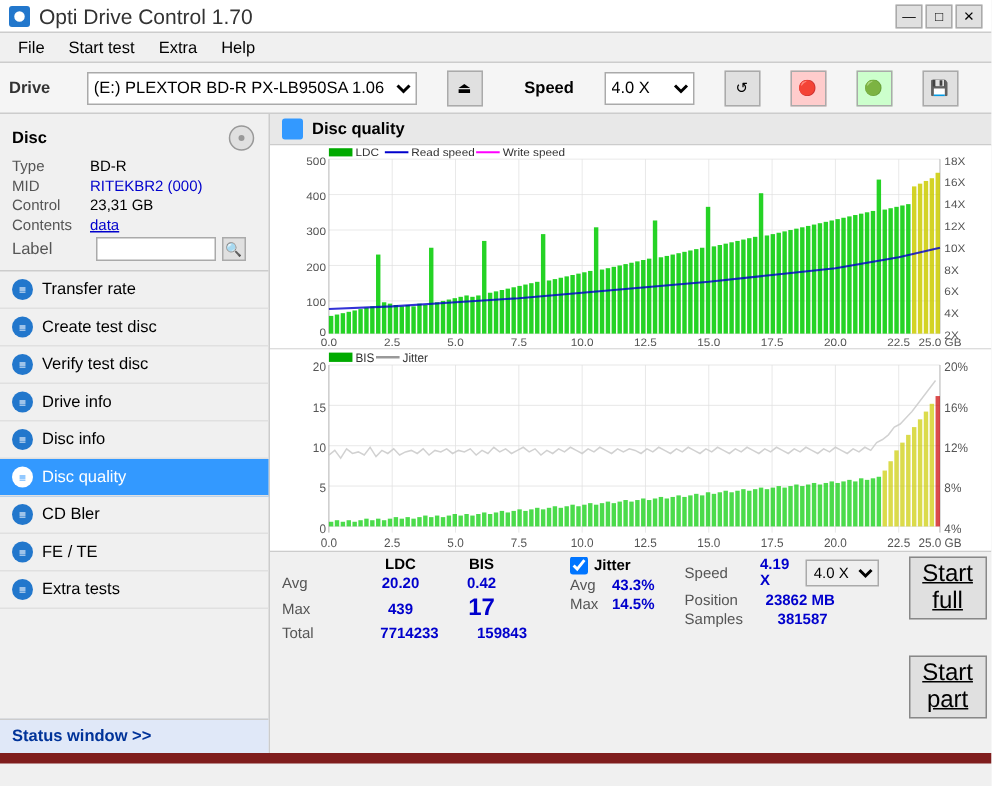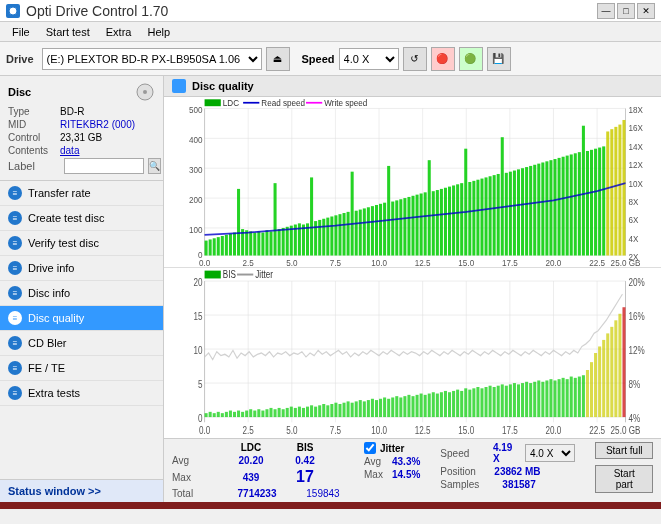--- a/index.html
+++ b/index.html
@@ -11,32 +11,32 @@
     .title-bar-icon { width: 14px; height: 14px; background: #2277cc; border-radius: 2px; display: flex; align-items: center; justify-content: center; }
     .title-bar-title { font-size: 14px; color: #333; }
     .title-bar-controls { display: flex; gap: 2px; }
     .title-btn { width: 18px; height: 16px; background: #e0e0e0; border: 1px solid #aaa; font-size: 9px; cursor: pointer; display: flex; align-items: center; justify-content: center; }
 
     
     .menu-bar { background: #f0f0f0; height: 20px; display: flex; align-items: center; padding: 0 4px; border-bottom: 1px solid #ccc; }
     .menu-item { padding: 2px 8px; font-size: 11px; cursor: pointer; }
 
     
-    .toolbar { background: #f5f5f5; height: 34px; display: flex; align-items: center; padding: 0 6px; border-bottom: 1px solid #ccc; gap: 4px; }
+    .toolbar { background: #f5f5f5; height: 34px; display: flex; align-items: center; padding: 0 6px; border-bottom: 1px solid #ccc; gap: 20px; }
     .toolbar-label { font-size: 11px; font-weight: bold; color: #333; margin-right: 4px; }
     .drive-select { height: 22px; min-width: 220px; font-size: 11px; border: 1px solid #aaa; background: #fff; }
     .toolbar-btn { width: 24px; height: 24px; background: #e0e0e0; border: 1px solid #aaa; cursor: pointer; font-size: 10px; display: flex; align-items: center; justify-content: center; }
     .speed-label { font-size: 11px; font-weight: bold; margin-left: 8px; }
     .speed-select { height: 22px; width: 60px; font-size: 11px; border: 1px solid #aaa; background: #fff; }
 
     
     .main { display: flex; height: calc(524px - 22px - 20px - 34px - 22px); }
 
     
-    .sidebar { width: 164px; background: #f0f0f0; border-right: 1px solid #ccc; display: flex; flex-direction: column; }
+    .sidebar { width: 180px; background: #f0f0f0; border-right: 1px solid #ccc; display: flex; flex-direction: column; }
     .disc-info-panel { padding: 6px 8px; border-bottom: 1px solid #ccc; }
     .disc-info-header { display: flex; align-items: center; justify-content: space-between; margin-bottom: 4px; }
     .disc-info-title { font-size: 11px; font-weight: bold; }
     .disc-info-icon { width: 20px; height: 20px; }
     .disc-row { display: flex; font-size: 10px; margin-bottom: 2px; }
     .disc-key { color: #555; width: 52px; flex-shrink: 0; }
     .disc-val { color: #000; text-align: center; }
     .disc-val.blue { color: #0000cc; }
     .disc-val.link { color: #0000cc; text-decoration: underline; cursor: pointer; }
     .disc-label-row { display: flex; align-items: center; gap: 4px; margin-top: 2px; }
@@ -54,21 +54,21 @@
     .content { flex: 1; display: flex; flex-direction: column; overflow: hidden; }
     .disc-quality-header { background: #e8e8e8; padding: 3px 8px; font-size: 11px; font-weight: bold; display: flex; align-items: center; gap: 6px; border-bottom: 1px solid #ccc; }
     .dq-icon { width: 14px; height: 14px; background: #3399ff; border-radius: 2px; }
 
     
     .charts-area { flex: 1; background: #fff; position: relative; display: flex; flex-direction: column; }
 
     
     .stats-panel { background: #f0f0f0; border-top: 1px solid #ccc; padding: 3px 8px; display: flex; align-items: flex-start; gap: 20px; }
 
-    .btn-start { background: #e0e0e0; border: 1px solid #888; padding: 2px 8px; font-size: 10px; cursor: pointer; margin-bottom: 2px; }
+    .btn-start { background: #e0e0e0; border: 1px solid #888; padding: 2px 8px; font-size: 16px; cursor: pointer; margin-bottom: 20px; text-decoration: underline; }
 
     
     .status-bar { height: 22px; background: #f0f0f0; border-top: 7px solid #7f1d1d; display: flex; padding: 16px 8px; gap: 8px; }
     .status-text { font-size: 10px; color: #333; width: 100px; }
     .progress-bar-container { flex: 1; height: 12px; background: #fff; border: 1px solid #999; }
     .progress-bar-fill { height: 100%; background: #00cc00; }
     .status-time { font-size: 10px; color: #333; margin-left: 30px; }
   </style>
 </head>
 <body>
@@ -558,21 +558,21 @@
             <span style="font-size:10px;color:#0000cc;font-weight:bold;width:30px;text-align:center;">0.42</span>
           </div>
           <div style="display:flex;gap:24px;align-items:center;">
             <span style="font-size:10px;color:#555;width:40px;">Max</span>
             <span style="font-size:10px;color:#0000cc;font-weight:bold;width:30px;text-align:center;">439</span>
             <span style="font-size:16px;color:#0000cc;font-weight:bold;width:30px;text-align:center;">17</span>
           </div>
           <div style="display:flex;gap:24px;align-items:center;">
             <span style="font-size:10px;color:#555;width:40px;">Total</span>
             <span style="font-size:10px;color:#0000cc;font-weight:bold;width:42px;text-align:center;">7714233</span>
-            <span style="font-size:10px;color:#0000cc;font-weight:normal;width:42px;text-align:center;">159843</span>
+            <span style="font-size:10px;color:#0000cc;font-weight:bold;width:42px;text-align:left;">159843</span>
           </div>
         </div>
 
         <div style="display:flex;flex-direction:column;gap:2px;">
           <div style="display:flex;align-items:center;gap:4px;">
             <input type="checkbox" checked="" style="width: 12px; height: 12px;">
             <span style="font-size:10px;font-weight:bold;">Jitter</span>
           </div>
           <div style="display:flex;gap:4px;align-items:center;">
             <span style="font-size:10px;color:#555;width:24px;">Avg</span>

